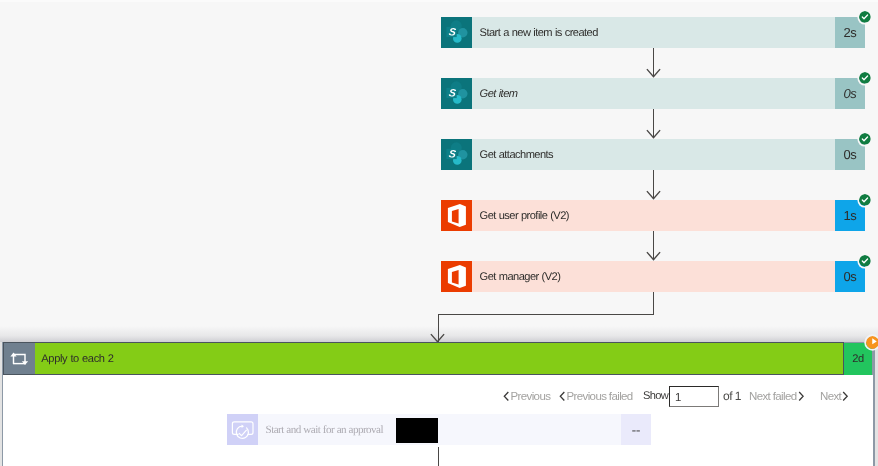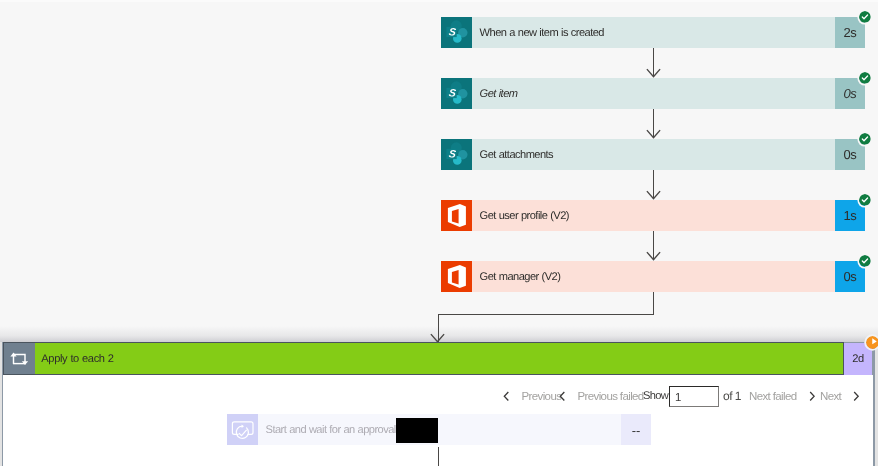--- a/index.html
+++ b/index.html
@@ -37,27 +37,27 @@
 
   
   .scope{display:contents;}
   .scope-outer{position:absolute;left:1.6px;top:341.5px;width:873.6px;height:34px;background:#8d99a6;}
   .scope-header{position:absolute;left:3.0px;top:342.3px;width:840.5px;height:33px;
                 display:flex;align-items:stretch;border:1.2px solid #4a545e;box-sizing:border-box;background:#e9ecef;}
   .scope-iconbox{width:31px;flex:0 0 31px;}
   .scope-title-area{flex:1;display:flex;align-items:center;padding-left:6.3px;background:#84cc16;min-width:0;}
   .scope-title-area .label{letter-spacing:-0.35px;}
   .scope-dur{position:absolute;left:844px;top:343px;width:28px;height:31.5px;display:flex;align-items:center;justify-content:center;
-             font-size:11.1px;letter-spacing:-0.3px;color:#2e2d2b;background:#c4b5fd;}
+             font-size:11.1px;letter-spacing:-0.3px;color:#2e2d2b;background:#22c55e;}
   .scope-body{position:absolute;left:1.6px;top:375px;width:873.6px;height:91px;background:#ffffff;
               border-left:1.8px solid #8d99a6;border-right:2.2px solid #8d99a6;box-sizing:border-box;}
 
   
   .pager{position:absolute;left:0px;top:385px;width:878px;height:22px;}
-  .pg-btn{position:absolute;top:0;display:flex;align-items:center;gap:12px;background:none;border:0;padding:0;
+  .pg-btn{position:absolute;top:0;display:flex;align-items:center;gap:1px;background:none;border:0;padding:0;
           font-family:"Liberation Sans",sans-serif;font-size:11.5px;letter-spacing:-0.62px;color:#a3a2a0;cursor:pointer;
           height:22px;white-space:nowrap;}
   .pg-btn .dim{color:#a3a2a0;}
   .chev{width:6.5px;height:10.5px;flex:0 0 6.5px;}
   .pg-show{position:absolute;top:0;height:22px;line-height:22px;font-size:11.1px;letter-spacing:-0.7px;color:#3b3a39;}
   .pg-input{position:absolute;top:1px;width:50px;height:21px;box-sizing:border-box;background:#fff;
             border-top:1.4px solid #2b2a29;border-left:1.4px solid #2b2a29;
             border-bottom:1.2px solid #7c7a78;border-right:1.2px solid #7c7a78;
             font-family:"Liberation Sans",sans-serif;font-size:11.4px;letter-spacing:-0.3px;color:#3b3a39;padding:0 5px;
             border-radius:0;outline:none;}
@@ -158,21 +158,21 @@
     </svg>
 
   
   <div class="rowwrap" style="left:441px;top:17px;width:424px;">
     <div class="iconbox">
         <svg width="31" height="31" viewBox="0 0 31 31">
           <use href="#sym-sharepoint"></use>
         </svg>
       </div>
     <div class="body sp-body">
-      <span class="label">When a new item is created</span>
+      <span class="label">Start a new item is created</span>
     </div>
     <div class="dur sp-dur">2s</div>
     <svg class="statusdot" viewBox="0 0 16 16">
         <use href="#sym-check"></use>
       </svg>
   </div>
 
   <div class="rowwrap" style="left:441px;top:78px;width:424px;font-style:italic;">
     <div class="iconbox">
         <svg width="31" height="31" viewBox="0 0 31 31">
@@ -278,21 +278,21 @@
         </button>
         <button class="pg-btn" style="left:820px;">
           <span>Next</span>
           <svg class="chev" viewBox="0 0 10 14">
             <path d="M2.5 1.2 L8.0 7 L2.5 12.8" fill="none" stroke="#3b3a39" stroke-width="2.0" stroke-linecap="square"></path>
           </svg>
         </button>
       </div>
 
       
-      <div class="rowwrap inner" style="left:227px;top:414px;width:424px;">
+      <div class="rowwrap inner" style="left:227px;top:414px;width:424px;font-family:Liberation Serif, serif;">
         <div class="iconbox">
           <svg width="31" height="31" viewBox="0 0 31 31">
             <use href="#sym-approval"></use>
           </svg>
         </div>
         <div class="body ap-body">
           <span class="label dim2">Start and wait for an approval</span>
         </div>
         <div class="dur ap-dur">--</div>
       </div>

